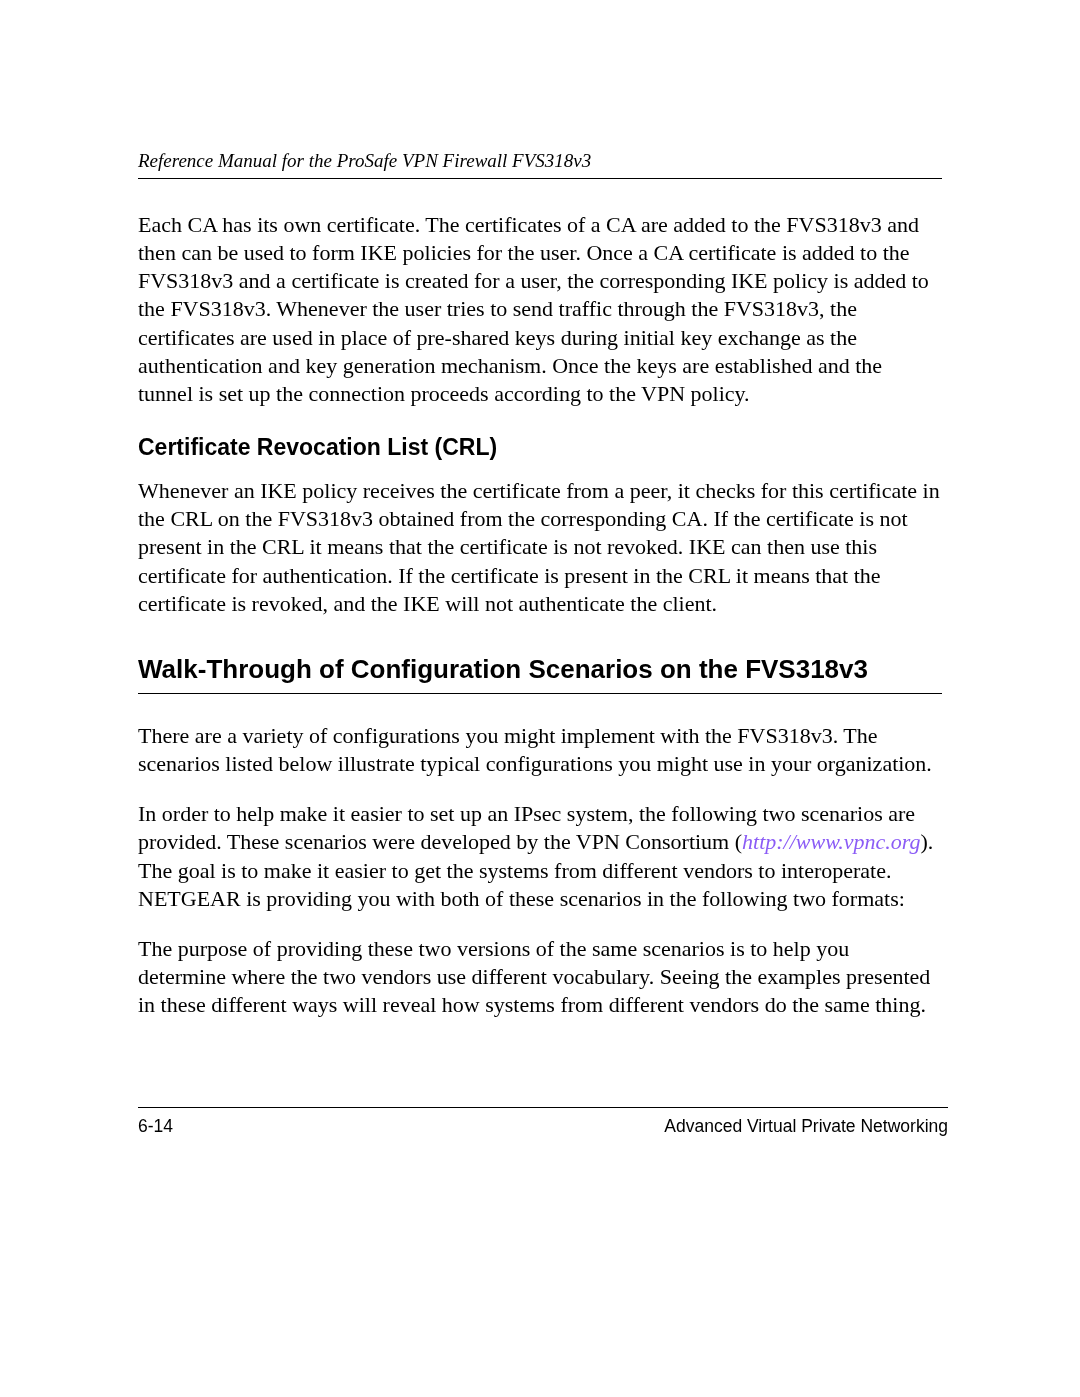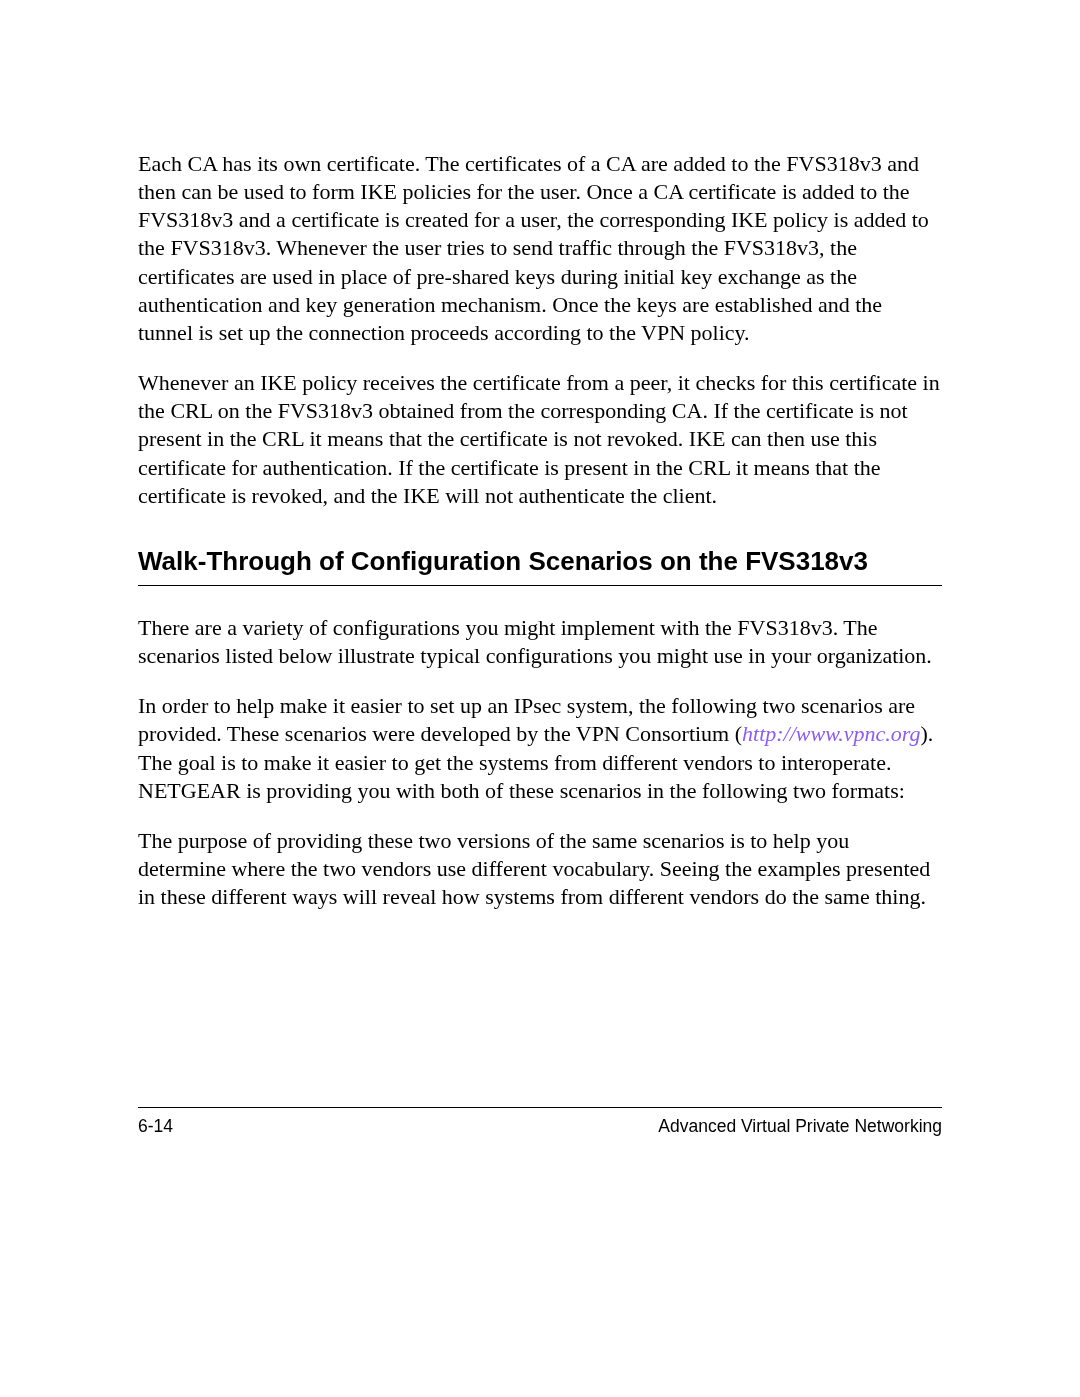--- a/index.html
+++ b/index.html
@@ -58,21 +58,21 @@
     padding-left: 6px;
   }
   a.ext {
     color: #8b5cf6;
     font-style: italic;
     text-decoration: none;
   }
   .footer-block {
     position: absolute;
     left: 138px;
-    right: 138px;
+    right: 132px;
     bottom: 260px;
   }
   .footer-rule {
     border: none;
     border-top: 1.5px solid #000;
     margin: 0 0 8px 0;
   }
   .footer-row {
     display: flex;
     justify-content: space-between;
@@ -85,23 +85,25 @@
     font-size: 18px;
     margin-top: 20px;
     font-family: "Times New Roman", Times, serif;
   }
 </style>
 </head>
 <body>
 
 <div class="page">
 
+  <div class="doc-title">Reference Manual for the ProSafe VPN Firewall FVS318v3</div>
 
   <p class="body-text">Each CA has its own certificate. The certificates of a CA are added to the FVS318v3 and then can be used to form IKE policies for the user. Once a CA certificate is added to the FVS318v3 and a certificate is created for a user, the corresponding IKE policy is added to the FVS318v3. Whenever the user tries to send traffic through the FVS318v3, the certificates are used in place of pre-shared keys during initial key exchange as the authentication and key generation mechanism. Once the keys are established and the tunnel is set up the connection proceeds according to the VPN policy.</p>
 
+  <div class="h2">Certificate Revocation List (CRL)</div>
 
 
   <p class="body-text">Whenever an IKE policy receives the certificate from a peer, it checks for this certificate in the CRL on the FVS318v3 obtained from the corresponding CA. If the certificate is not present in the CRL it means that the certificate is not revoked. IKE can then use this certificate for authentication. If the certificate is present in the CRL it means that the certificate is revoked, and the IKE will not authenticate the client.</p>
 
 
   <div class="h1">Walk-Through of Configuration Scenarios on the FVS318v3</div>
   <hr class="h1-rule">
 
   <p class="body-text">There are a variety of configurations you might implement with the FVS318v3. The scenarios listed below illustrate typical configurations you might use in your organization.</p>
 

